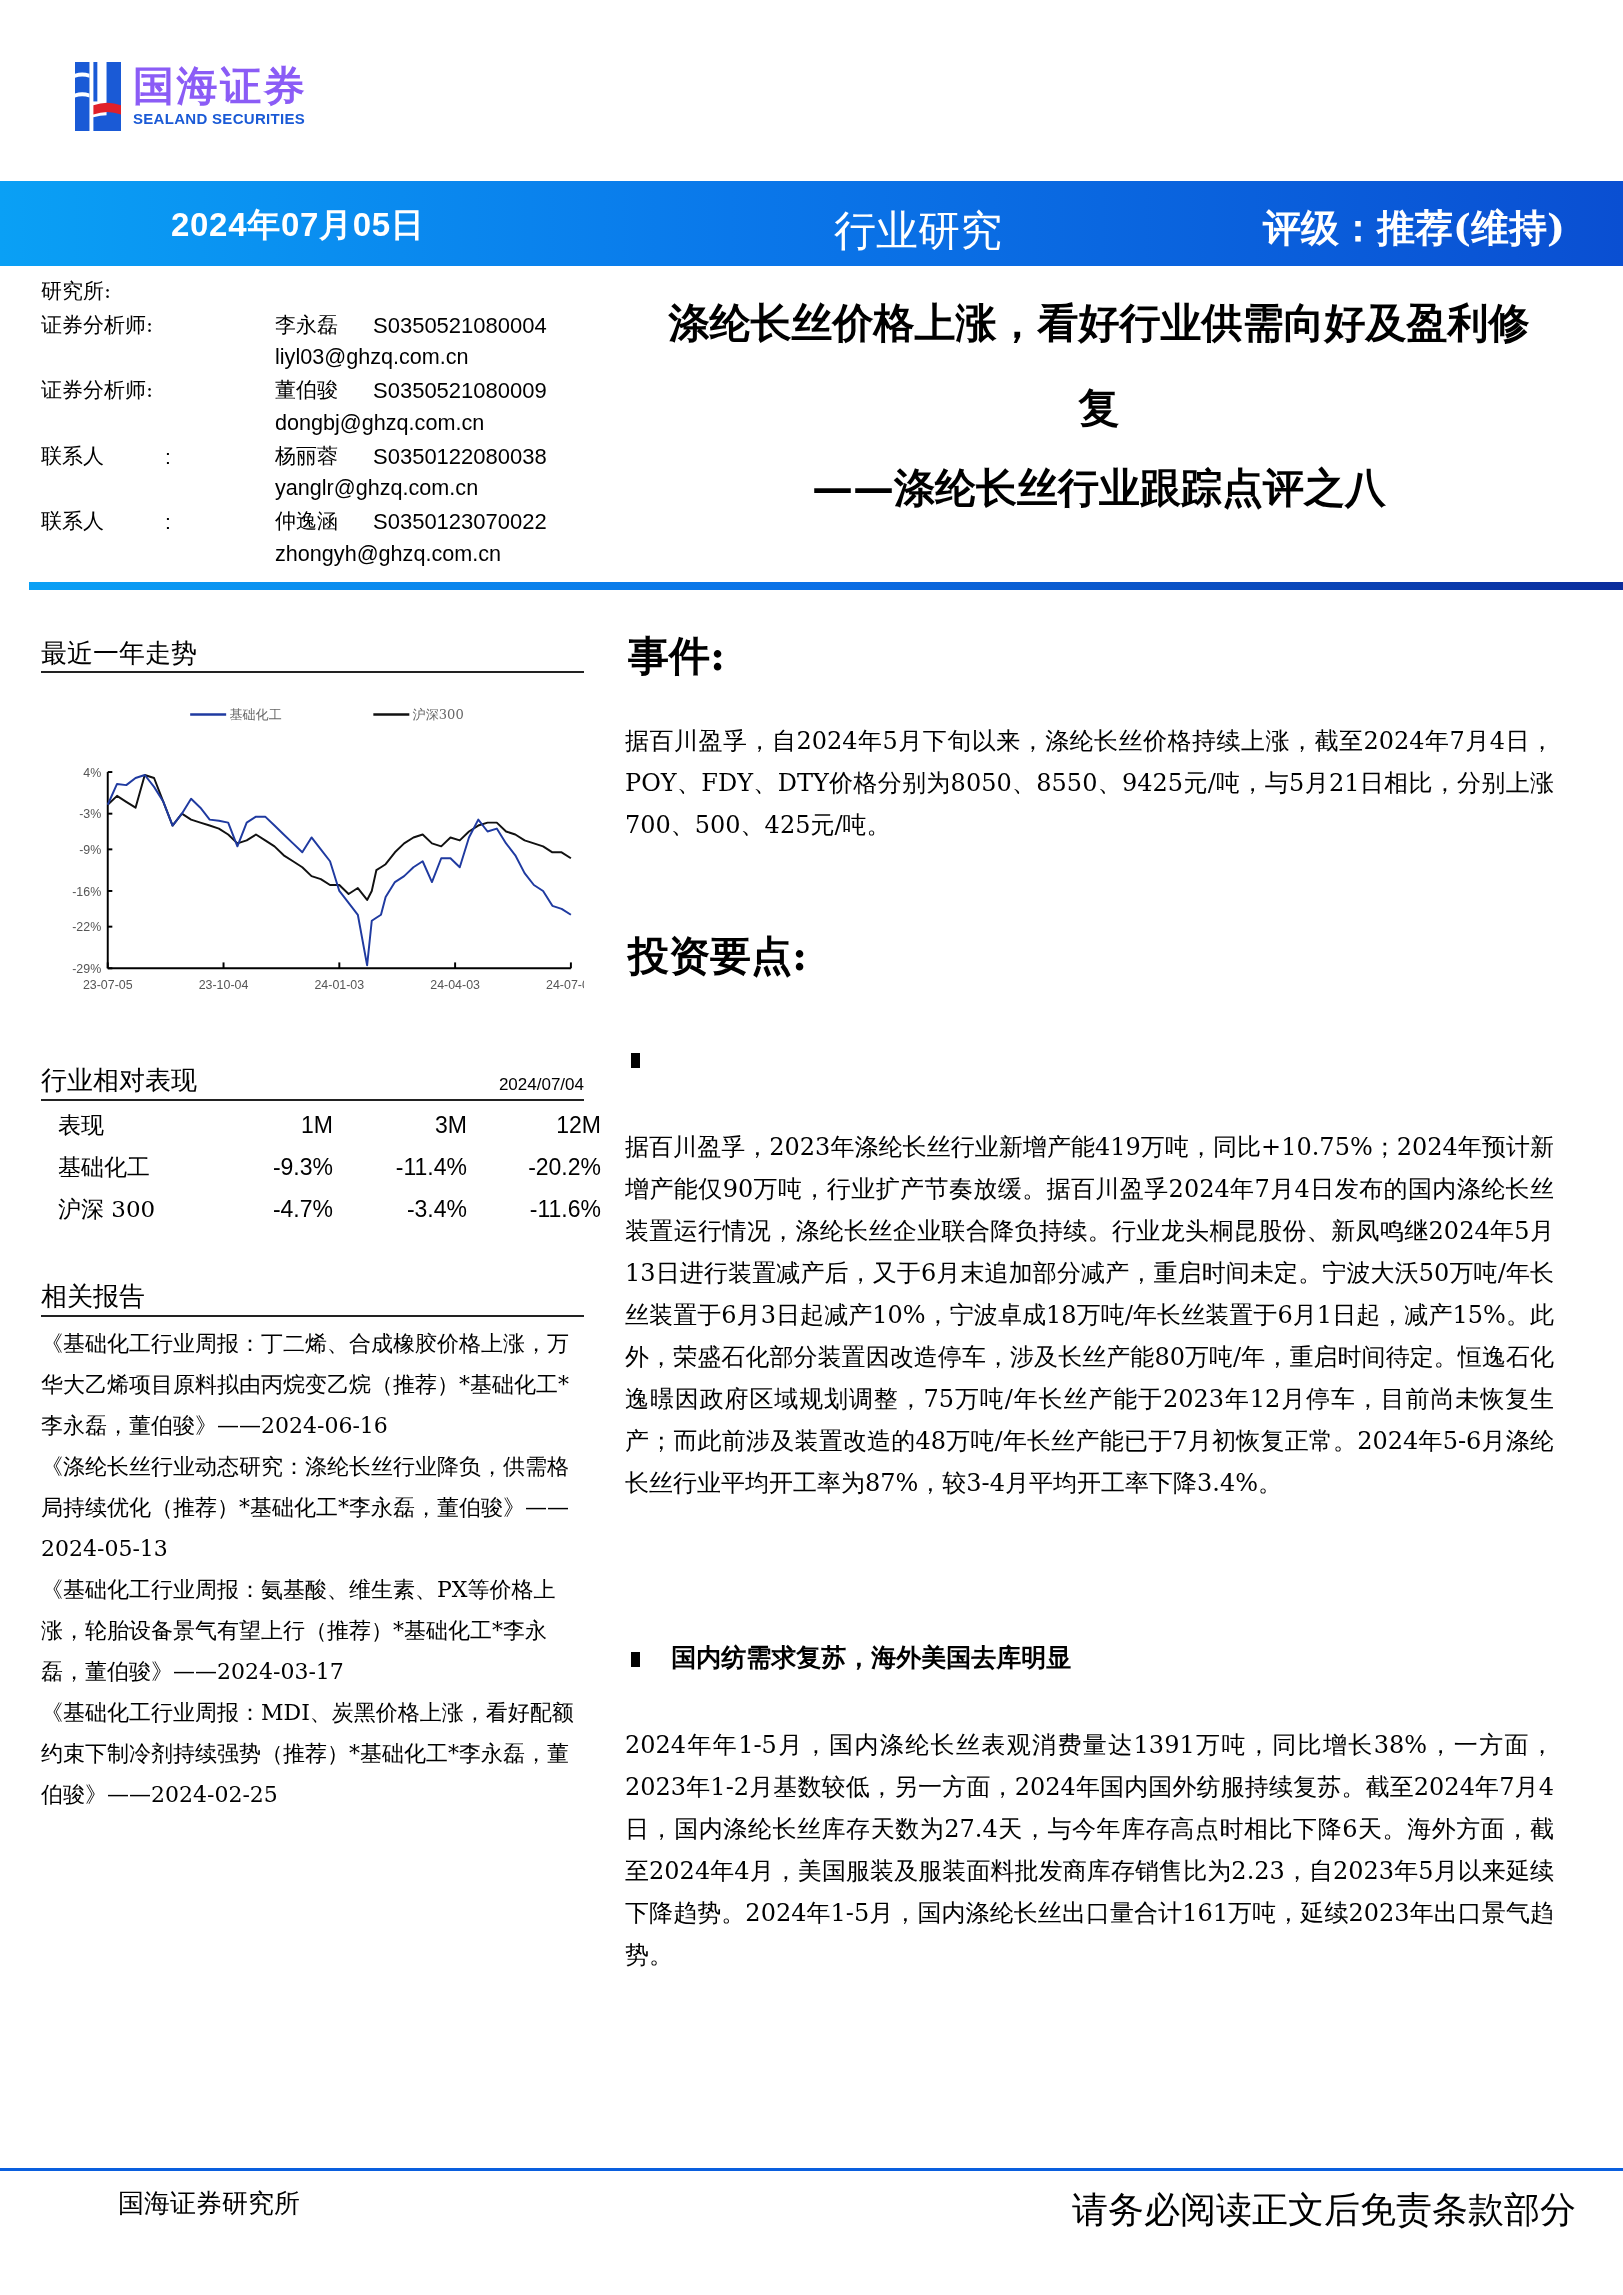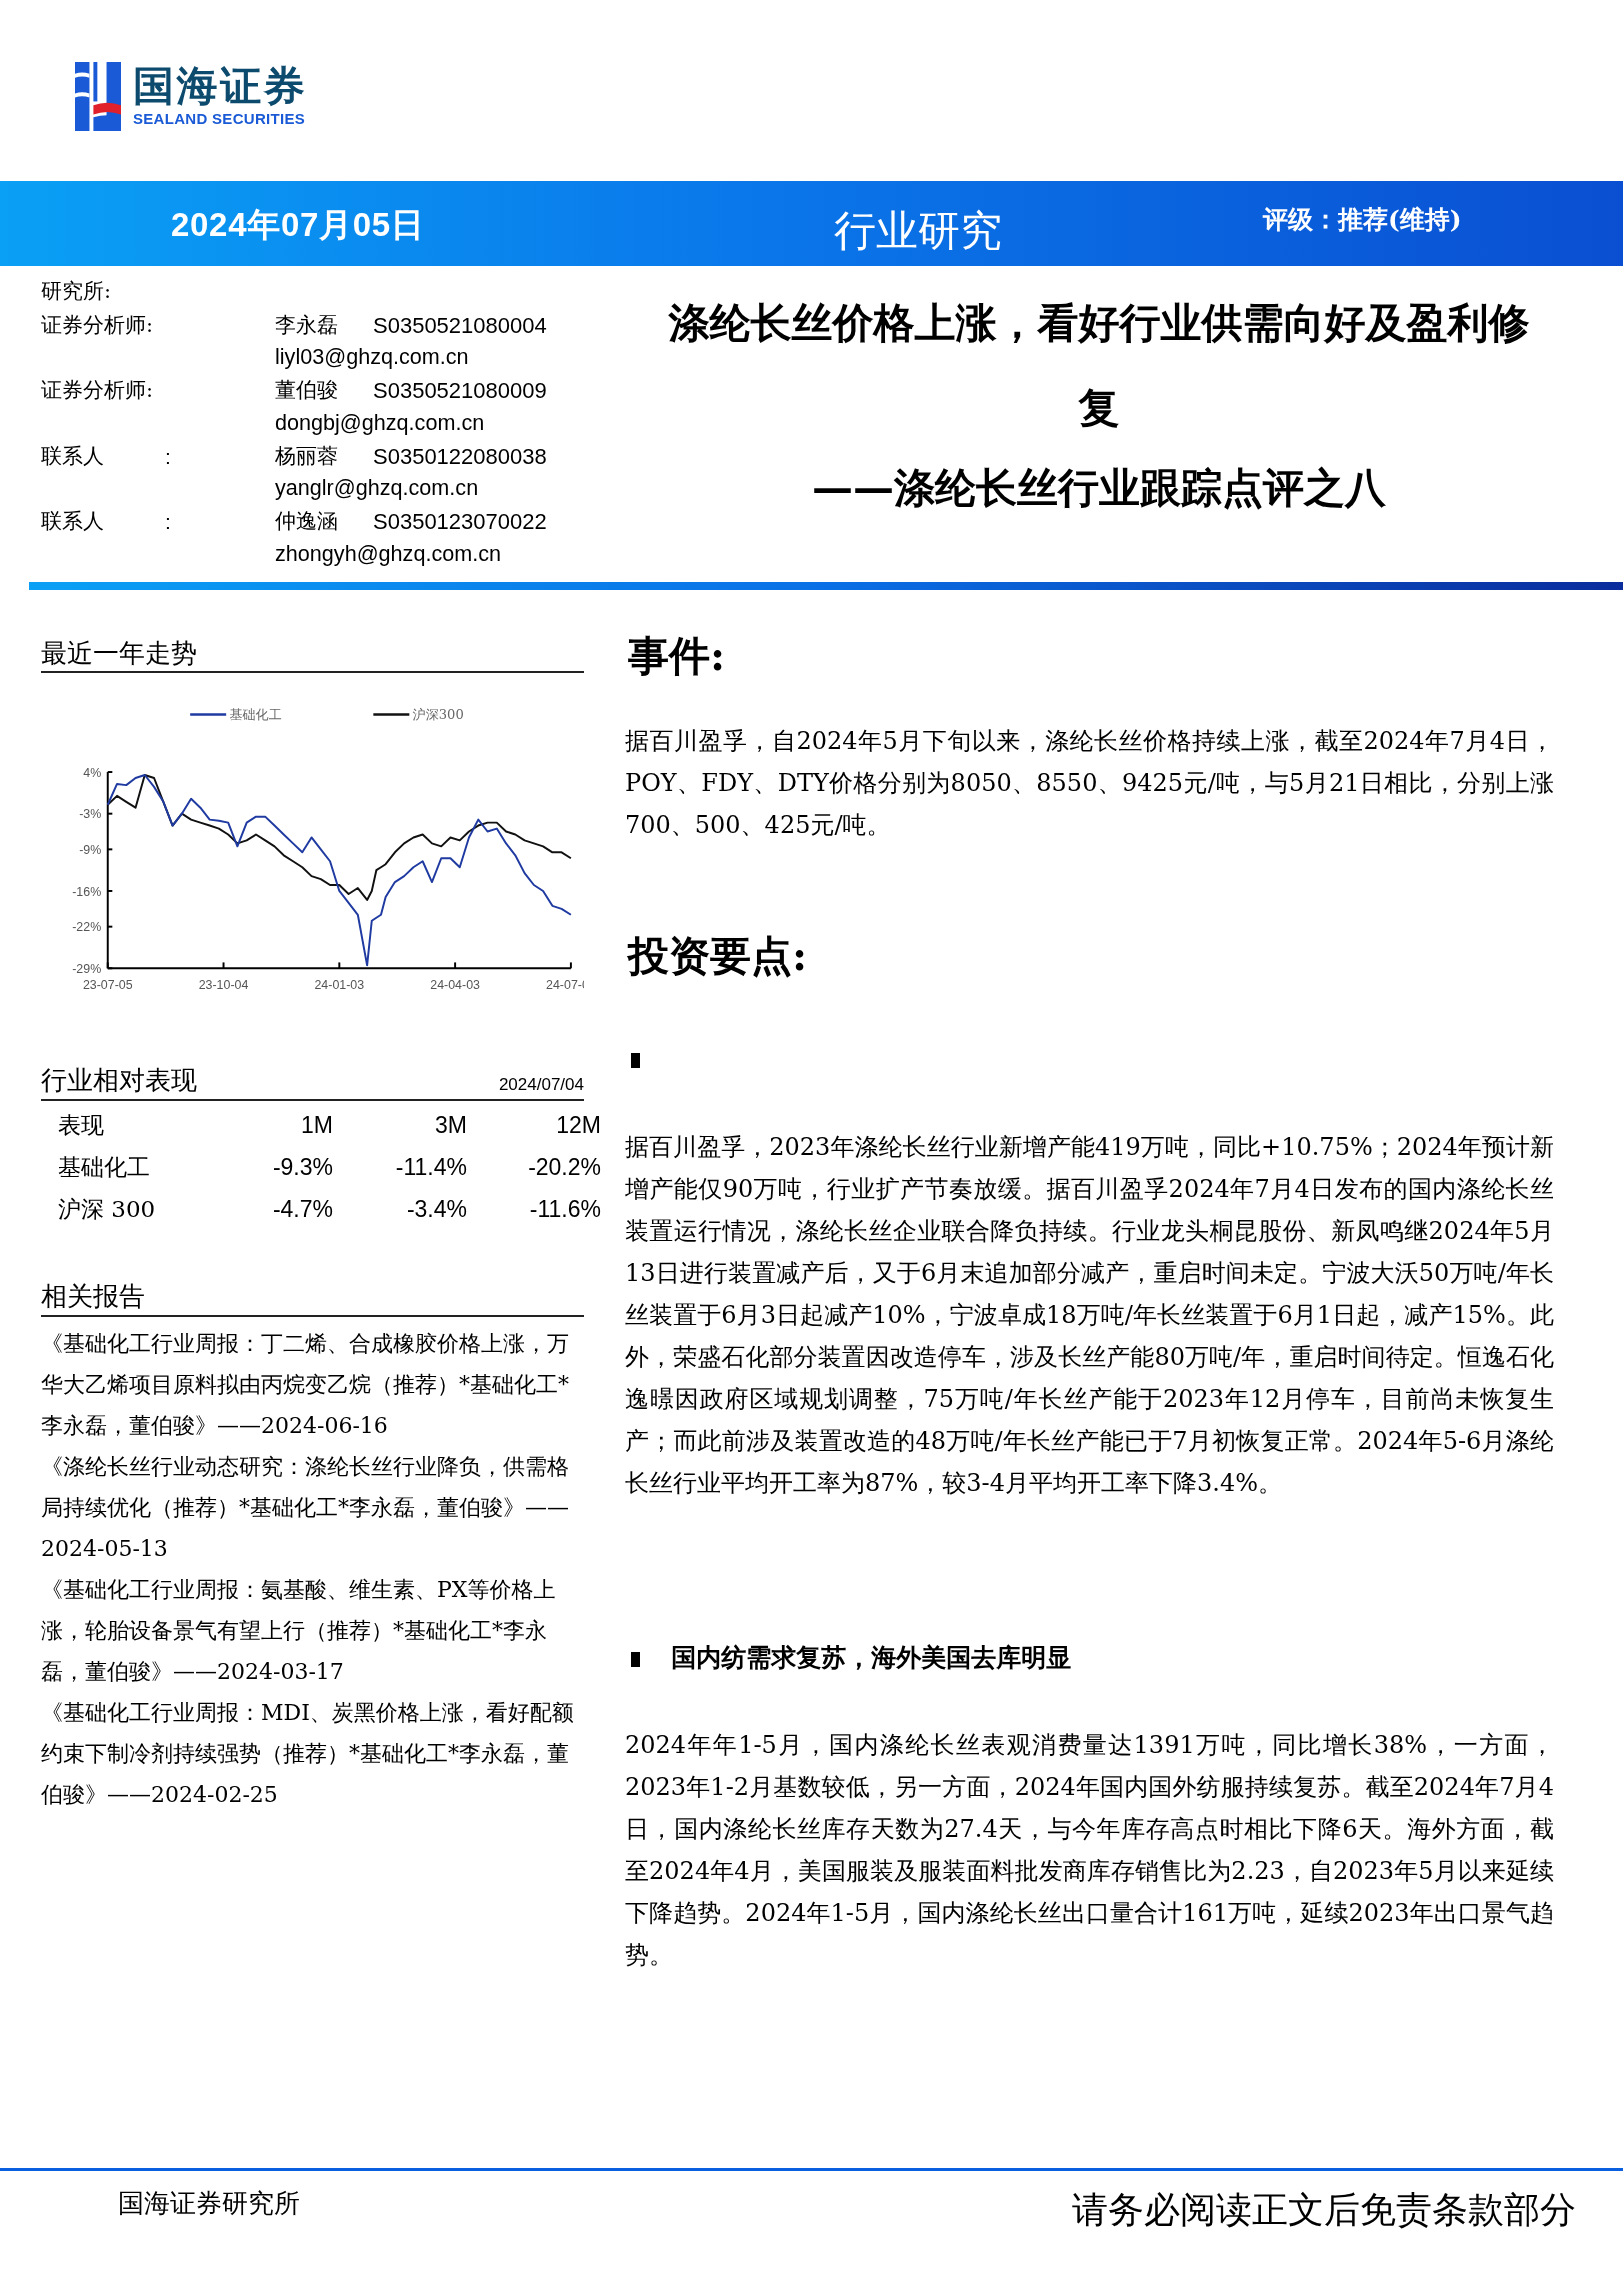--- a/index.html
+++ b/index.html
@@ -2,28 +2,28 @@
 <html style="font-size:10.5px"><head>
 <meta charset="utf-8">
 <style>
   html, body { margin:0; padding:0; background:#ffffff; }
   body { width:1623px; height:2295px; position:relative; overflow:hidden;
          font-family:"Liberation Sans","DejaVu Sans",sans-serif; color:#000; }
   .serif { font-family:"DejaVu Serif","Liberation Serif",serif; }
   
   #logo { position:absolute; left:75px; top:62px; width:327px; height:72px; }
   #logo .mark { position:absolute; left:0; top:0; width:46px; height:69px; }
-  #logo .cn { position:absolute; left:58px; top:1.3px; font-size:41px; font-weight:bold; color:#0c4a6e; letter-spacing:2.6px; line-height:46px; }
+  #logo .cn { position:absolute; left:58px; top:1.3px; font-size:41px; font-weight:bold; color:#8b5cf6; letter-spacing:2.6px; line-height:46px; }
   #logo .en { position:absolute; left:58px; top:48px; font-size:15px; font-weight:bold; color:#1a5ad6; letter-spacing:0.3px; line-height:18.3px; }
   
   #banner { position:absolute; left:0; top:181px; width:1623px; height:85px;
             background:linear-gradient(90deg,#0aa0f5 0%,#0a78ea 45%,#0a4fd2 100%); color:#fff; }
   #banner .date { position:absolute; left:171px; top:22px; font-size:33px; font-weight:bold; letter-spacing:0.7px; }
   #banner .type { position:absolute; left:834px; top:22px; font-size:42px; }
-  #banner .rating { position:absolute; left:1263px; top:22px; font-size:25px; font-weight:bold; }
+  #banner .rating { position:absolute; left:1263px; top:22px; font-size:38px; font-weight:bold; }
   
   #analysts { position:absolute; left:41px; top:276px; width:543px; font-size:21px; }
   #analysts .row { position:absolute; left:0; height:31px; line-height:31px; width:543px; }
   #analysts .role { position:absolute; left:0; }
   #analysts .colon { position:absolute; left:124px; }
   #analysts .name { position:absolute; left:234px; }
   #analysts .cert { position:absolute; left:332px; font-size:22px; }
   #analysts .email { position:absolute; left:234px; font-size:21.6px; }
   
   #title { position:absolute; left:615px; top:281px; width:968px; text-align:center; font-weight:bold; }

